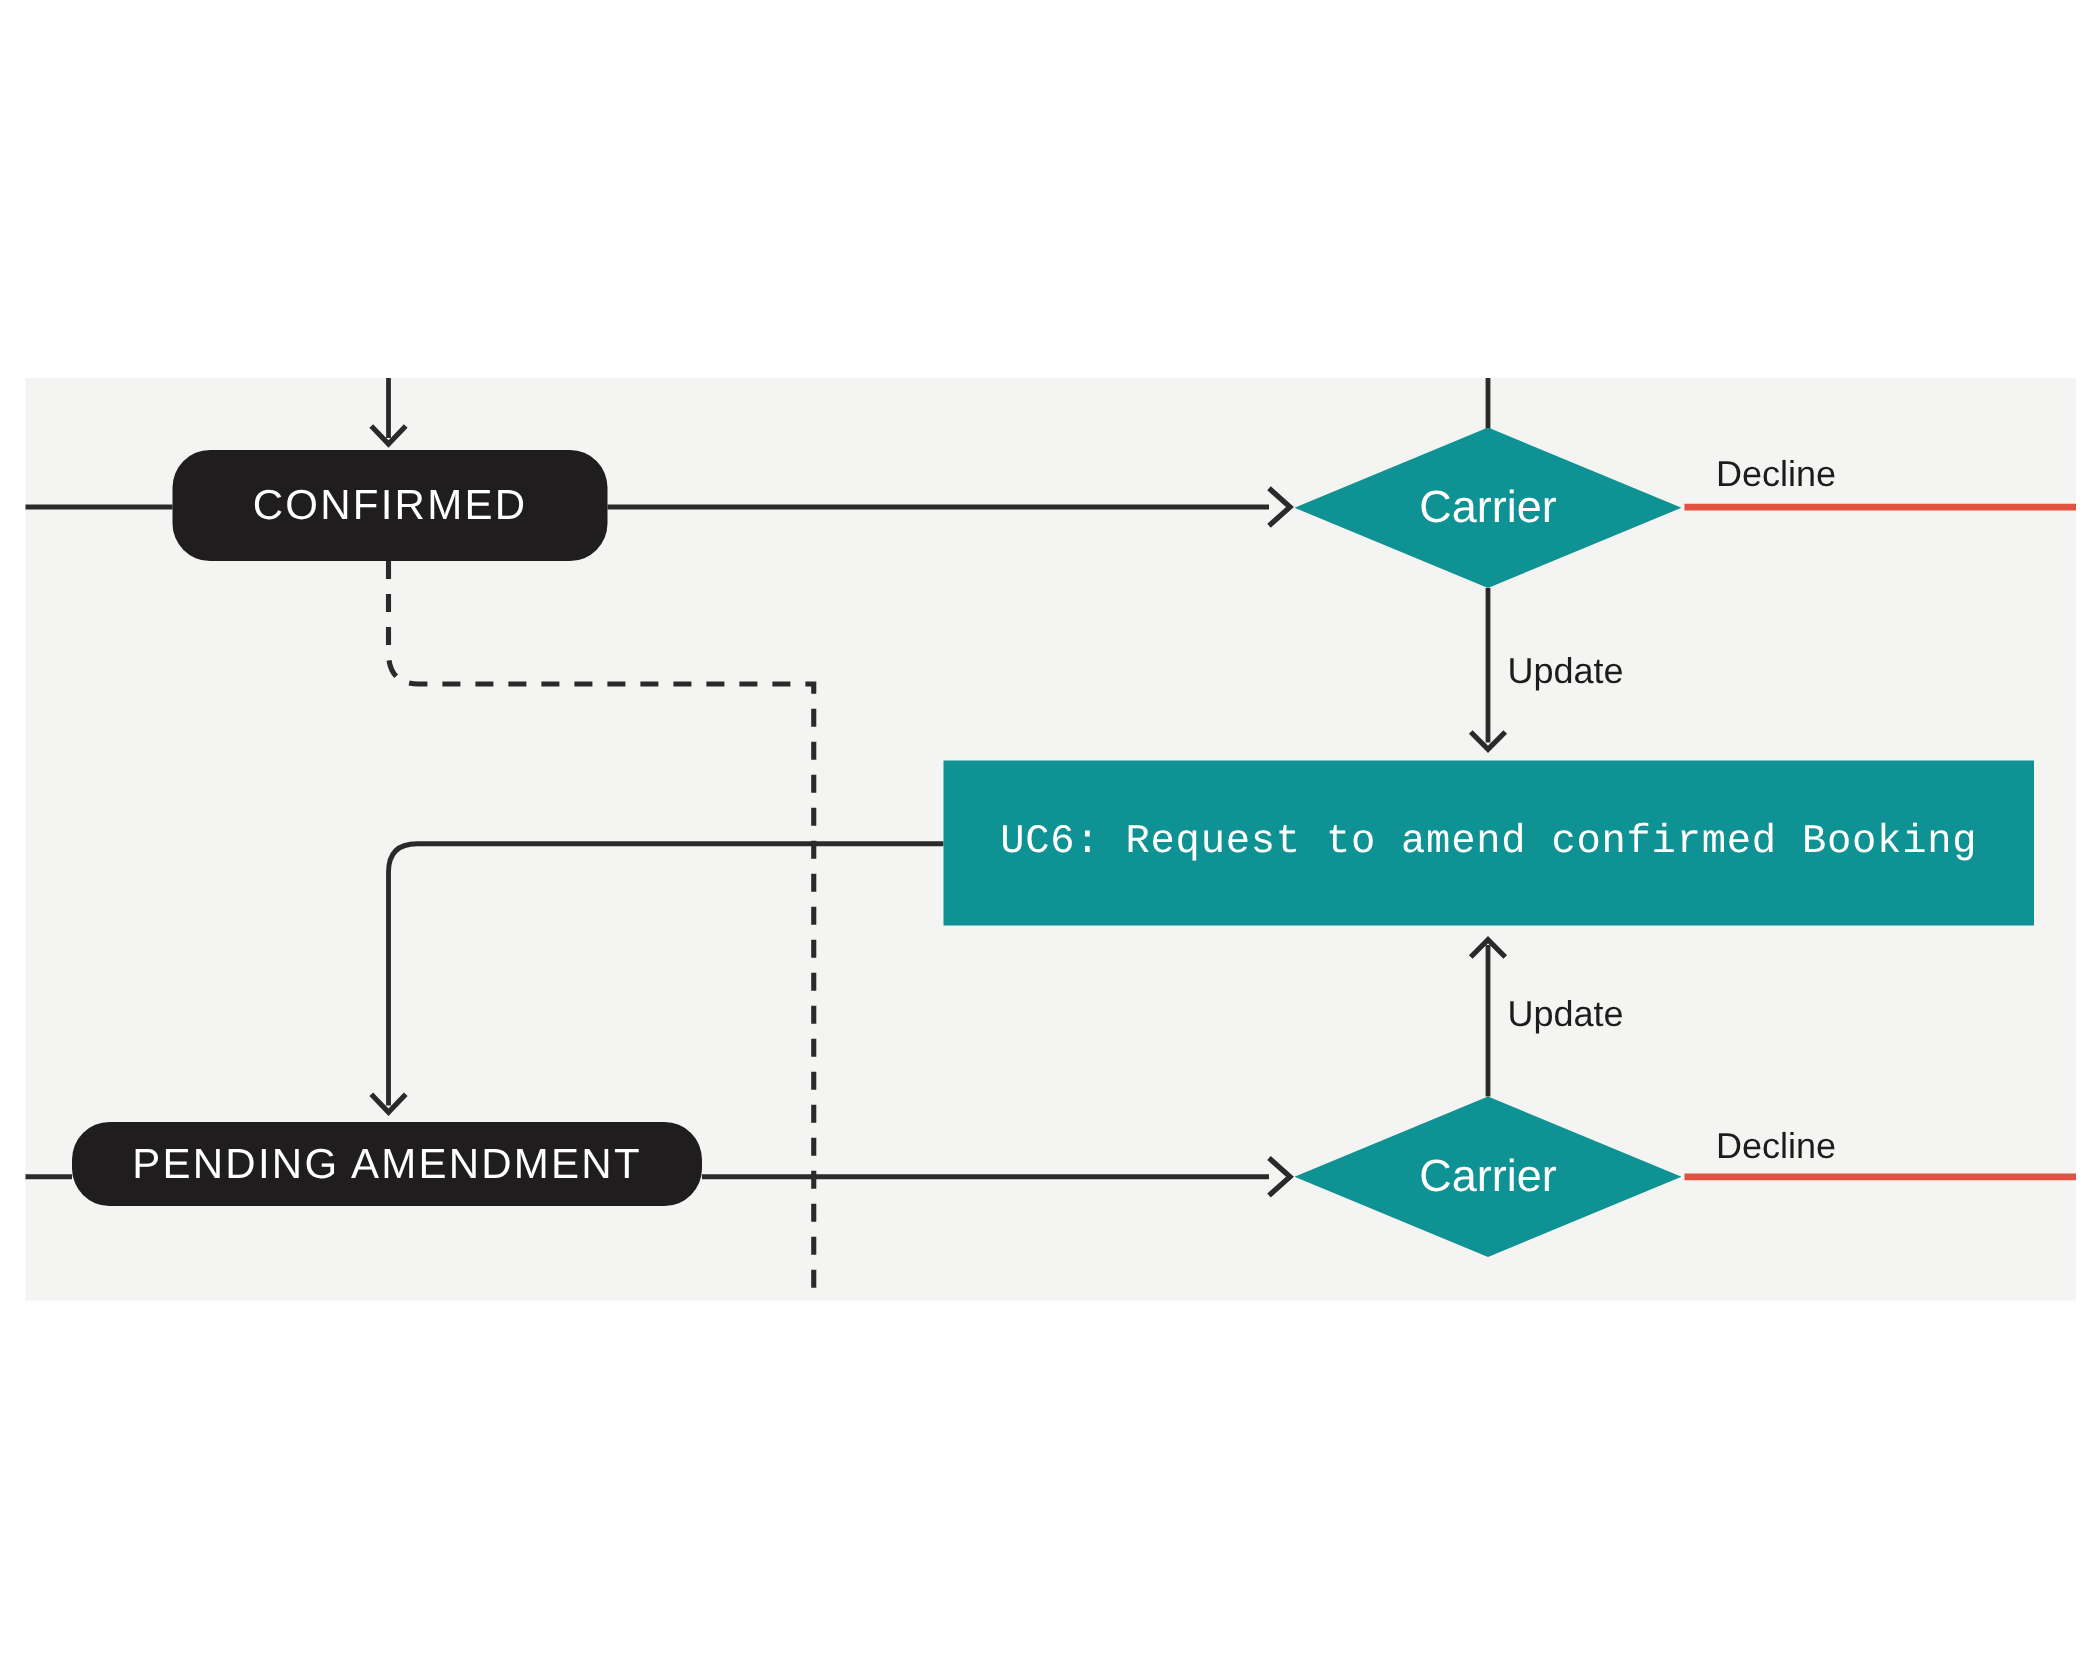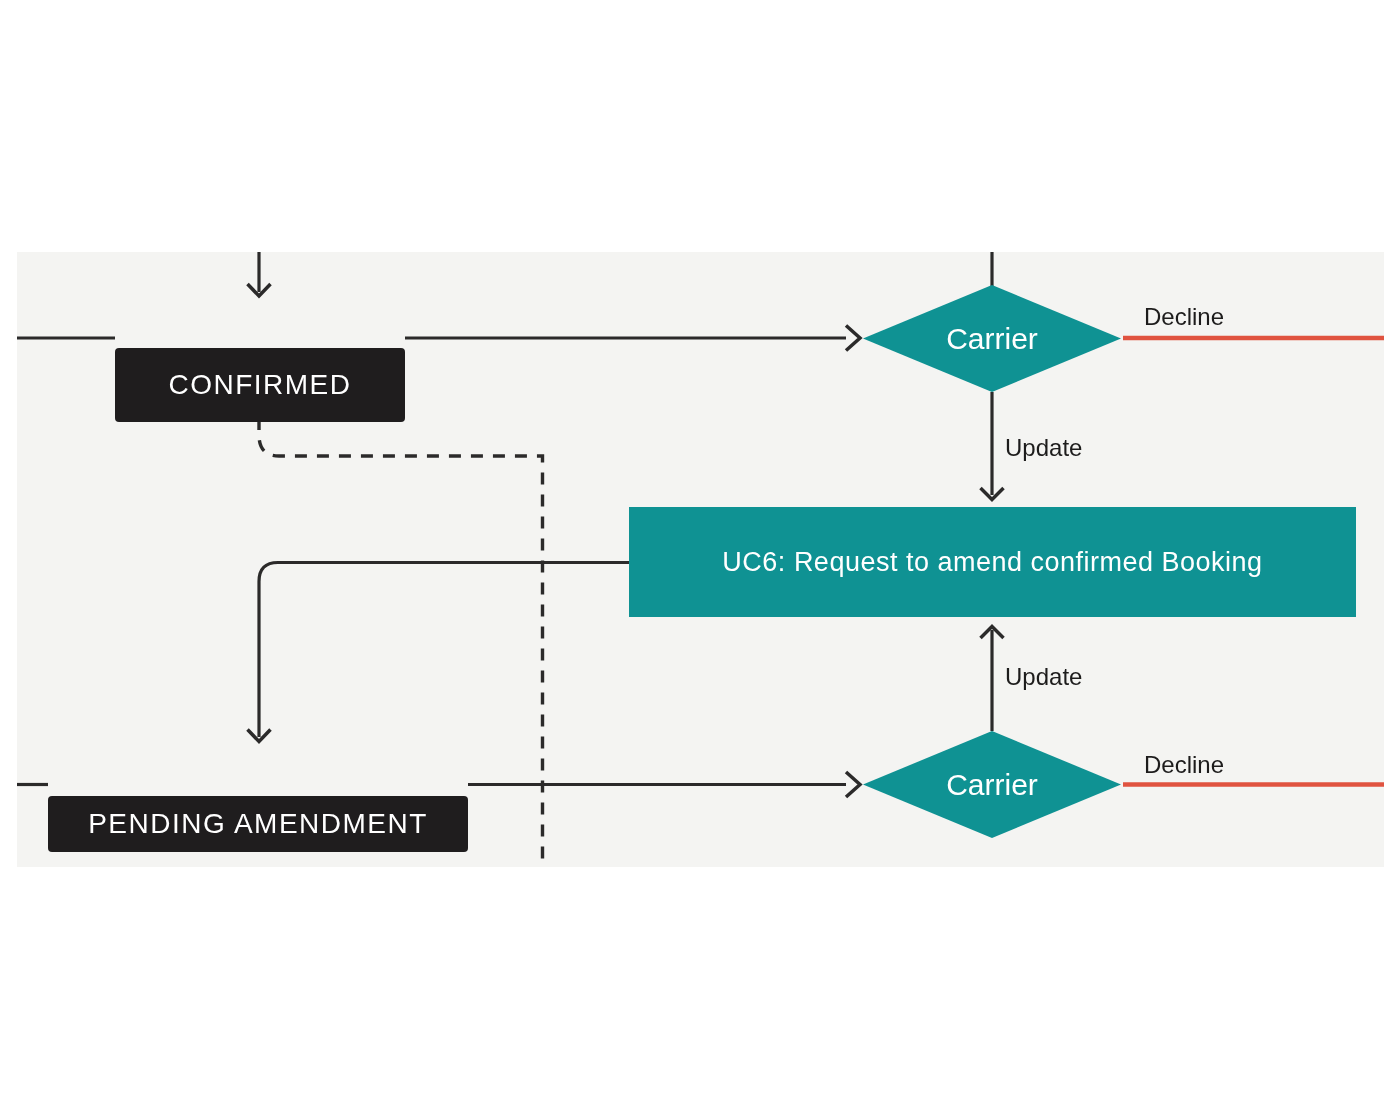--- a/index.html
+++ b/index.html
@@ -21,38 +21,38 @@
   }
   .node {
     position:absolute;
     display:flex;
     align-items:center;
     justify-content:center;
     color:#ffffff;
   }
   .state-node {
     background:#1f1d1e;
-    border-radius:4px;
+    border-radius:25px;
     font-size:28px;
     letter-spacing:1.5px;
     font-weight:400;
-    margin-top:48px;
   }
   .decision-node {
     background:#0f9293;
     clip-path:polygon(50% 0, 100% 50%, 50% 100%, 0 50%);
     font-size:30px;
   }
   .process-node {
     background:#0f9293;
     flex-direction:row;
     font-size:27px;
     line-height:47px;
     text-align:center;
     letter-spacing:0.5px;
+    font-family:Liberation Mono, monospace;
   }
   .edge-label {
     position:absolute;
     color:#1d1c1c;
     font-size:24px;
     white-space:nowrap;
   }
   .edge-label.centered { text-align:left; }
 </style>
 </head>

